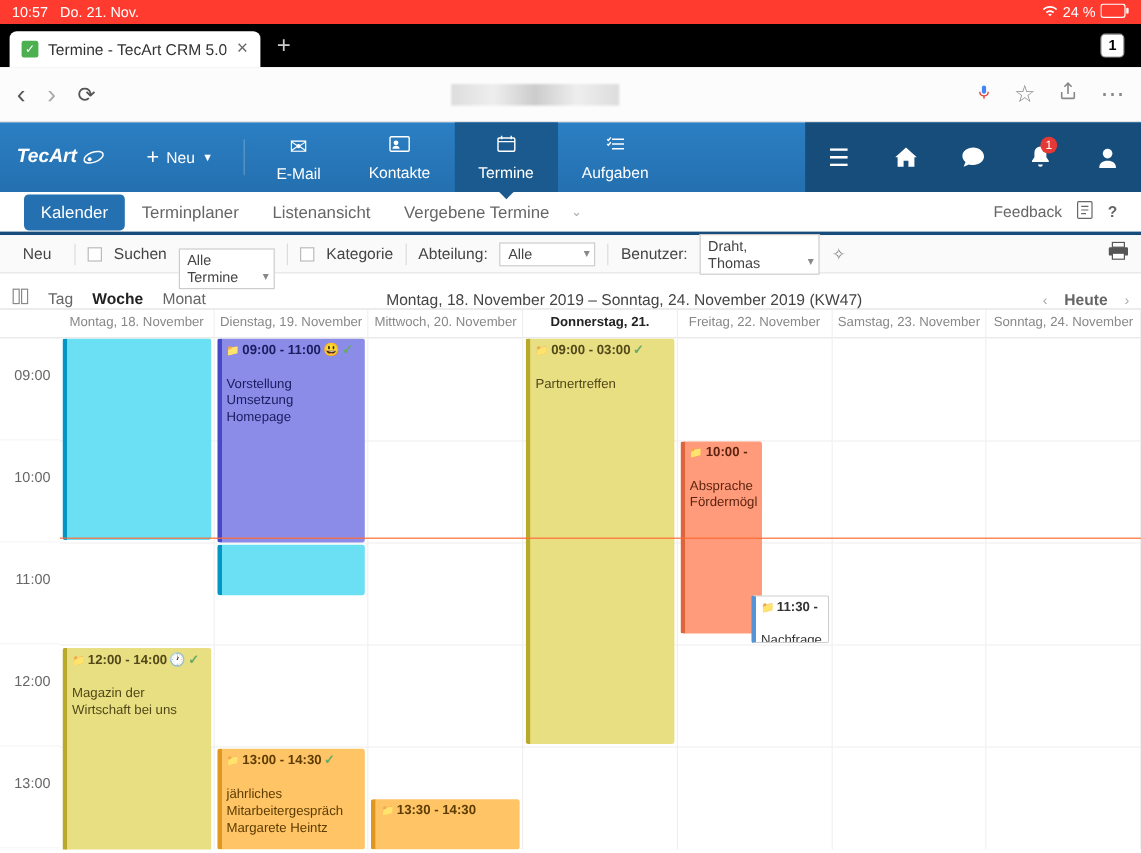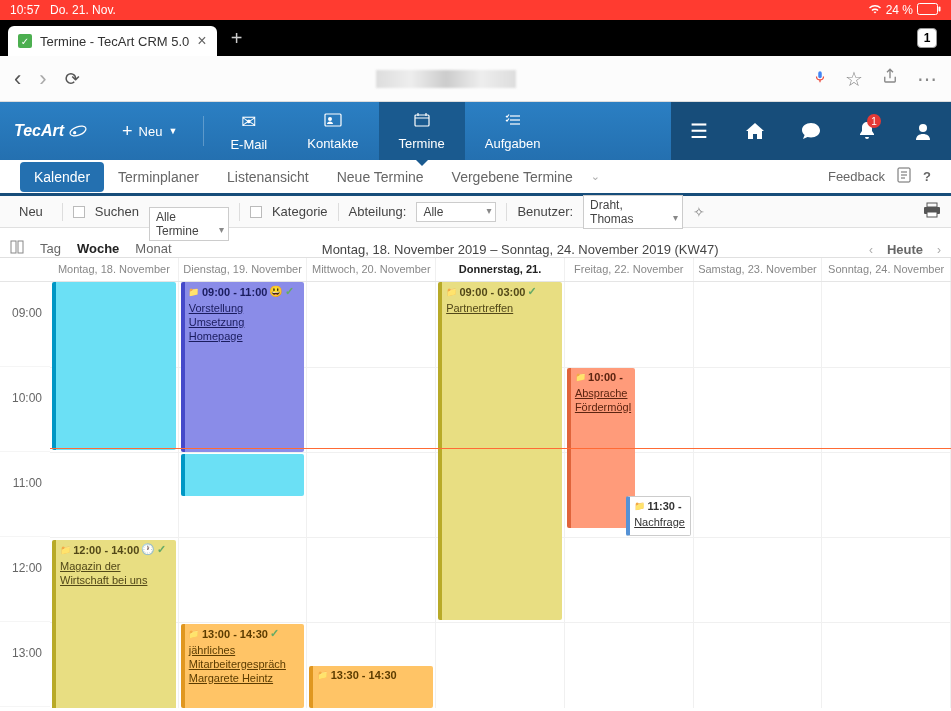--- a/index.html
+++ b/index.html
@@ -74,21 +74,21 @@
 .cal-body { display: flex; position: relative; height: 426px; overflow: hidden; }
 .time-slots { width: 50px; }
 .time-slot { height: 85px; text-align: left; font-size: 12px; color: #666; padding-top: 2px; border-bottom: 1px solid #f5f5f5; position: relative; }
 .time-slot span { position: absolute; top: 24px; right: 8px; }
 .days { display: flex; flex: 1; position: relative; }
 .day-col { flex: 1; border-right: 1px solid #f0f0f0; position: relative; height: 100%; }
 .grid-line { position: absolute; left: 0; right: 0; height: 1px; background: #f0f0f0; }
 .now-line { position: absolute; left: 0; right: 0; height: 1px; background: #ff6b35; z-index: 5; }
 .event { position: absolute; left: 2px; right: 2px; border-radius: 2px; padding: 3px 4px; font-size: 11px; overflow: hidden; border-left: 4px solid; cursor: pointer; }
 .event .etime { font-weight: 600; display: flex; align-items: center; gap: 2px; }
-.event .etitle { margin-top: 4px; line-height: 1.25; text-decoration: underline; }
+.event .etitle { margin-top: 16px; line-height: 1.25; }
 .ev-cyan { background: #6be0f5; border-color: #0097c4; color: #003d52; }
 .ev-purple { background: #8a8ce8; border-color: #4549c9; color: #1a1c5e; }
 .ev-khaki { background: #e8de82; border-color: #b8aa28; color: #524818; }
 .ev-orange { background: #ffc466; border-color: #e09720; color: #5c3c00; }
 .ev-salmon { background: #ff9b7a; border-color: #e0643b; color: #5c2410; }
 .ev-white { background: #fff; border: 1px solid #ccc; border-left: 4px solid #5592d6; color: #333; }
 .eicon { font-size: 9px; }
 </style>
 </head>
 <body>
@@ -222,21 +222,20 @@
           <path d="M2 18c0-4 3-6 7-6s7 2 7 6"></path>
         </svg>
     </div>
   </div>
 </div>
 
 <div class="sec-nav">
   <span class="sec-tab active">Kalender</span>
   <span class="sec-tab">Terminplaner</span>
   <span class="sec-tab">Listenansicht</span>
-  <span class="sec-tab">Neue Termine</span>
   <span class="sec-tab">Vergebene Termine</span>
   <span style="font-size:11px;color:#aaa;margin-left:4px;">⌄</span>
   <div class="sec-right">
     <span>Feedback</span>
     <span>
       <svg width="14" height="16" viewBox="0 0 14 16" fill="none" stroke="#666">
           <rect x="1" y="1" width="12" height="14" rx="1"></rect>
           <line x1="4" y1="5" x2="10" y2="5"></line>
           <line x1="4" y1="8" x2="10" y2="8"></line>
           <line x1="4" y1="11" x2="8" y2="11"></line>

